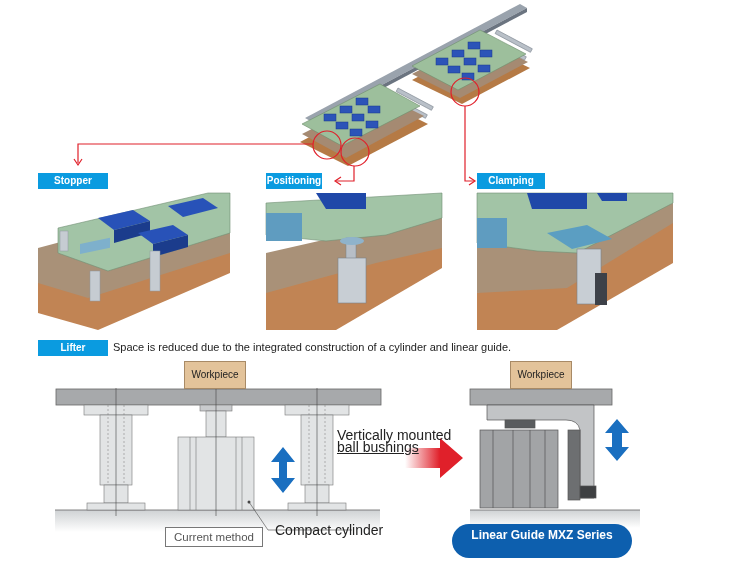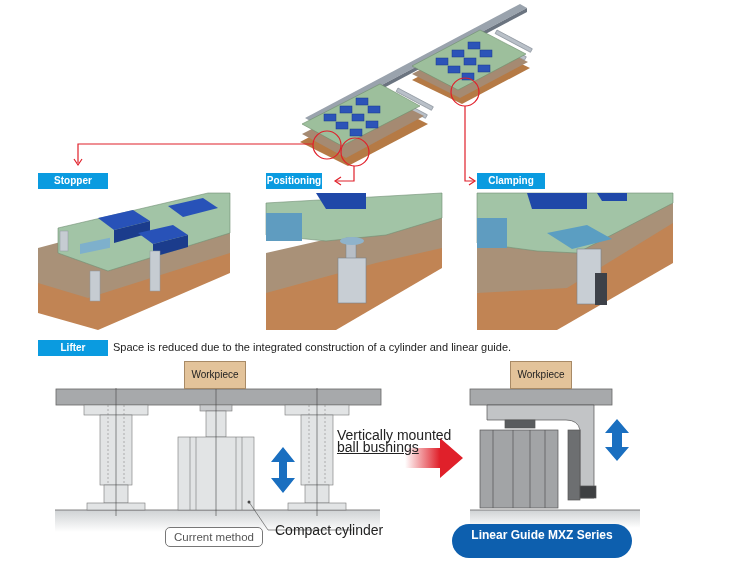--- a/index.html
+++ b/index.html
@@ -1,21 +1,21 @@
 <!DOCTYPE html>
 <html><head>
 <meta charset="utf-8">
 <style>
   html,body{margin:0;padding:0;background:#fff;}
   body{width:739px;height:576px;position:relative;overflow:hidden;font-family:"Liberation Sans",sans-serif;}
   .badge{position:absolute;background:#0a9be0;color:#fff;font-weight:bold;font-size:10px;line-height:16px;height:16px;text-align:center;font-family:"Liberation Sans",sans-serif;}
   .lbl{position:absolute;font-size:14px;color:#222;font-family:"Liberation Sans",sans-serif;white-space:nowrap;}
   .caption{position:absolute;font-size:11px;color:#222;font-family:"Liberation Sans",sans-serif;white-space:nowrap;}
   .wp{position:absolute;background:#e3c39a;border:1px solid #a88a66;font-size:10px;color:#222;text-align:center;font-family:"Liberation Sans",sans-serif;box-sizing:border-box;}
-  .pill{position:absolute;border:1px solid #777;border-radius:5px;color:#555;font-size:11.5px;text-align:center;background:#fff;font-family:"Liberation Sans",sans-serif;box-sizing:border-box;}
+  .pill{position:absolute;border:1px solid #777;border-radius:0;color:#555;font-size:11.5px;text-align:center;background:#fff;font-family:"Liberation Sans",sans-serif;box-sizing:border-box;}
   .bluepill{position:absolute;background:#0d5fae;color:#fff;font-weight:bold;border-radius:18px;text-align:center;font-size:12px;line-height:14px;padding-top:4px;box-sizing:border-box;font-family:"Liberation Sans",sans-serif;}
   svg{position:absolute;overflow:visible;}
 </style>
 </head>
 <body>
 
 <svg style="left:0;top:0" width="739" height="176" viewBox="0 0 739 176">
 
   <polygon points="305,118 520,4 527,8 312,122" fill="#9aa3ad"></polygon>
   <polygon points="312,122 527,8 527,12 312,126" fill="#6b7480"></polygon>

